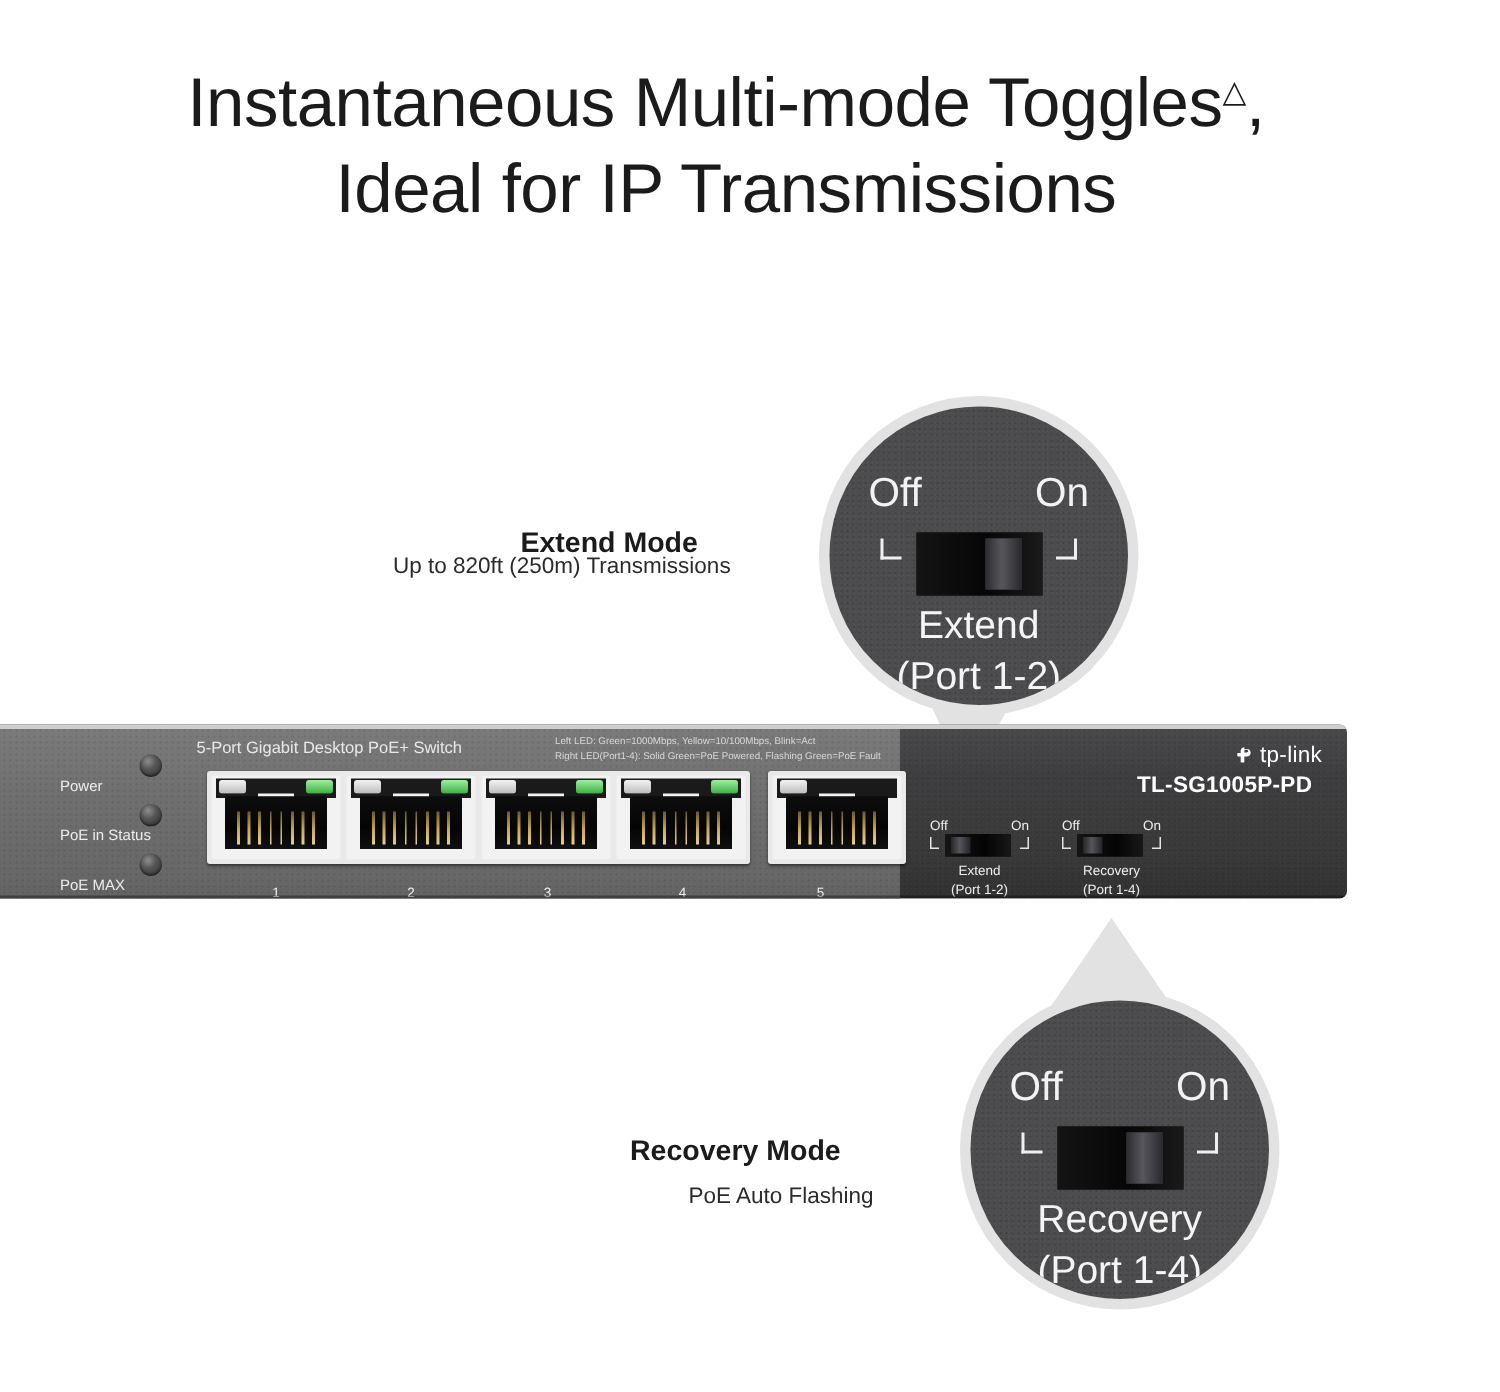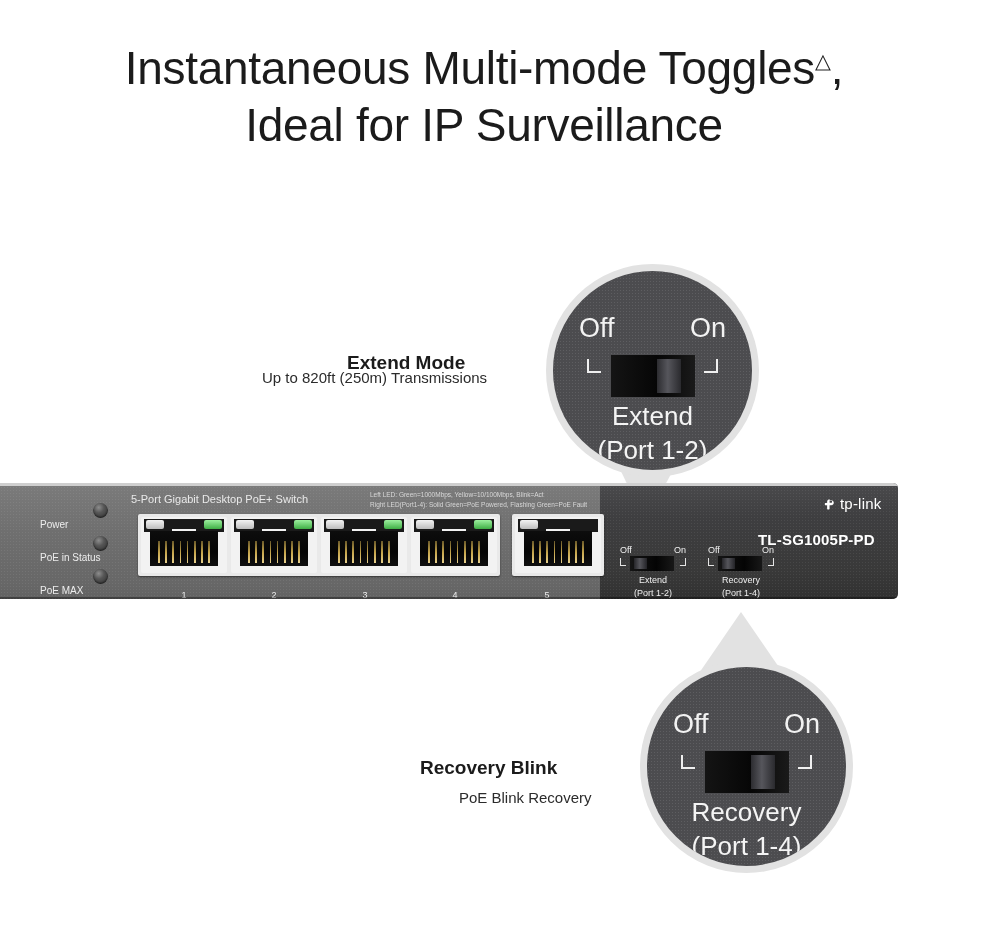--- a/index.html
+++ b/index.html
@@ -405,31 +405,30 @@
     letter-spacing: .2px;
   }
   .model {
     position: absolute;
     color: #ffffff;
     font-size: 15px;
     font-weight: bold;
     letter-spacing: .2px;
     z-index: 5;
     white-space: nowrap;
-    margin-top: 16px;
   }
 </style>
 </head>
 <body>
 
 <div id="stage">
 
   <div class="headline">
     <span class="ln"><span>Instantaneous Multi-mode Toggles</span><sup>△</sup><span>,</span></span>
-    <span class="ln">Ideal for IP Surveillance</span>
+    <span class="ln">Ideal for IP Transmissions</span>
   </div>
 
   <div class="callout">
     <div class="co-title" style="left:347px; top:352px;">Extend Mode</div>
     <div class="co-sub" style="left:262px; top:369px;">Up to 820ft (250m) Transmissions</div>
 
     <svg class="pin-tail" style="left:540px; top:380px; width:220px; height:145px;" viewBox="0 0 220 145">
       <polygon points="38,0 182,0 105,142" fill="#e2e2e2"></polygon>
     </svg>
 
@@ -656,17 +655,17 @@
             <div class="sw-nub" style="left:46px; top:4px; width:24px; height:34px;"></div>
           </div>
         </div>
         <div class="pin-caption" style="top:129px;">
           <div>Recovery</div>
           <div>(Port 1-4)</div>
         </div>
       </div>
     </div>
 
-    <div class="co-title" style="left:420px; top:757px;">Recovery Blink</div>
-    <div class="co-sub" style="left:459px; top:789px;">PoE Blink Recovery</div>
+    <div class="co-title" style="left:420px; top:757px;">Recovery Mode</div>
+    <div class="co-sub" style="left:459px; top:789px;">PoE Auto Flashing</div>
   </div>
 
 </div>
 
 </body></html>

